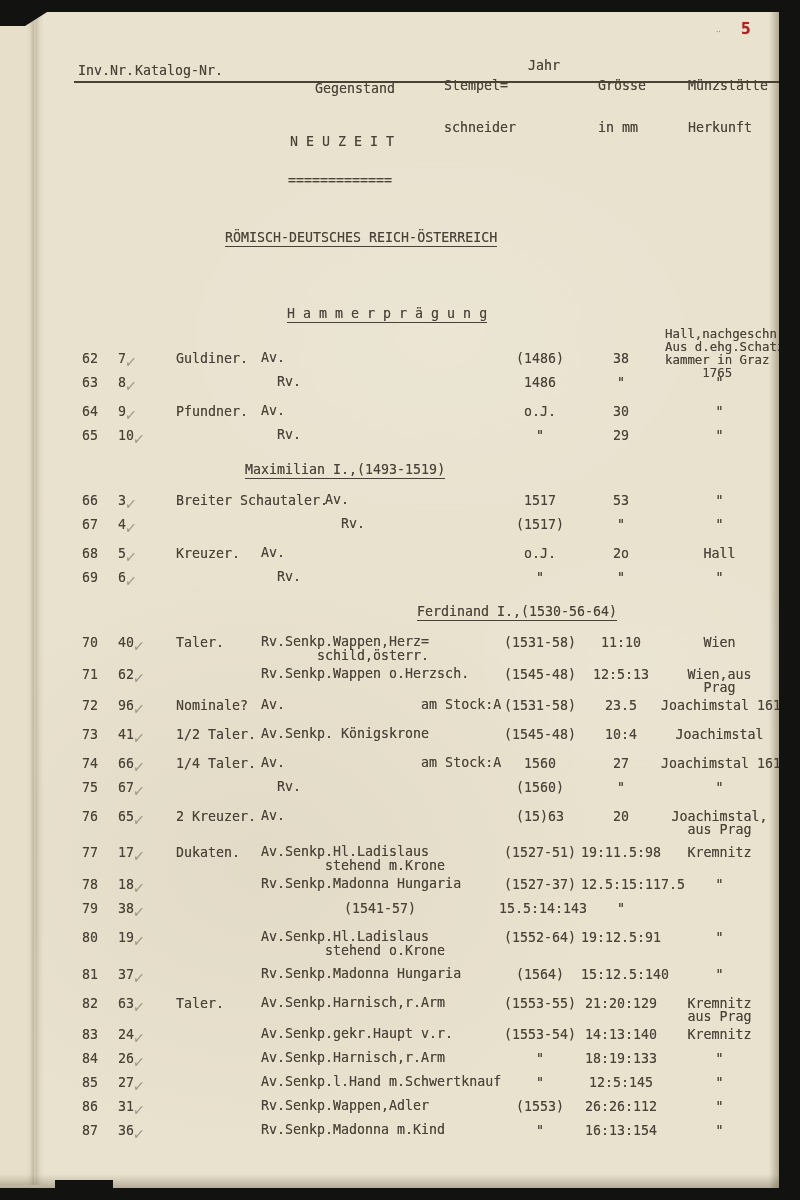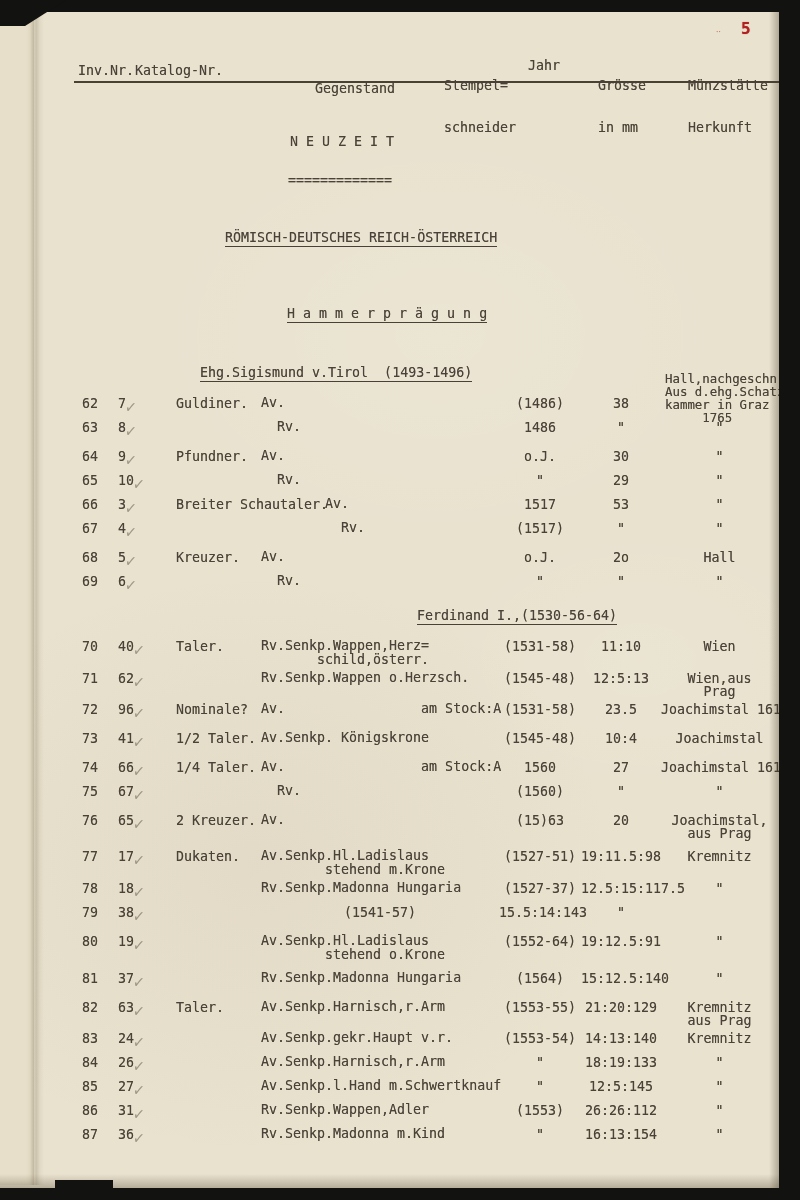--- a/index.html
+++ b/index.html
@@ -101,21 +101,20 @@
     </div>
 
     <div class="titles">
       <div class="t-main">N E U Z E I T</div>
       <div class="t-eq">=============</div>
       <div class="t-sub"><span class="u">RÖMISCH-DEUTSCHES REICH-ÖSTERREICH</span></div>
       <div class="t-ham"><span class="u">H a m m e r p r ä g u n g</span></div>
     </div>
 
     <div>
-        <div class="sect-head" style="margin-left: 122px;"><span class="u">Ehg.Sigismund v.Tirol  (1493-1496)</span></div>
         <div class="trow">
           <div class="c-inv">62</div>
           <div class="c-kat"><span>7</span><span class="check">✓</span></div>
           <div class="c-obj">Guldiner.</div>
           <div class="c-desc"><div class="dline">Av.</div></div>
           <div class="c-jahr">(1486)</div>
           <div class="c-size">38</div>
           <div class="c-mint"><div class="mint-overlay"><div>Hall,nachgeschn.</div><div>Aus d.ehg.Schatz=</div><div>kammer in Graz</div><div>     1765</div></div></div>
         </div>
         <div class="trow">
@@ -138,20 +137,21 @@
         </div>
         <div class="trow">
           <div class="c-inv">65</div>
           <div class="c-kat"><span>10</span><span class="check">✓</span></div>
           <div class="c-obj"></div>
           <div class="c-desc"><div class="dline">  Rv.</div></div>
           <div class="c-jahr">"</div>
           <div class="c-size">29</div>
           <div class="c-mint"><div>"</div></div>
         </div>
+        <div class="sect-head" style="margin-left: 167px;"><span class="u">Maximilian I.,(1493-1519)</span></div>
         <div class="trow">
           <div class="c-inv">66</div>
           <div class="c-kat"><span>3</span><span class="check">✓</span></div>
           <div class="c-obj">Breiter Schautaler.</div>
           <div class="c-desc"><div class="dline">        Av.</div></div>
           <div class="c-jahr">1517</div>
           <div class="c-size">53</div>
           <div class="c-mint"><div>"</div></div>
         </div>
         <div class="trow">

